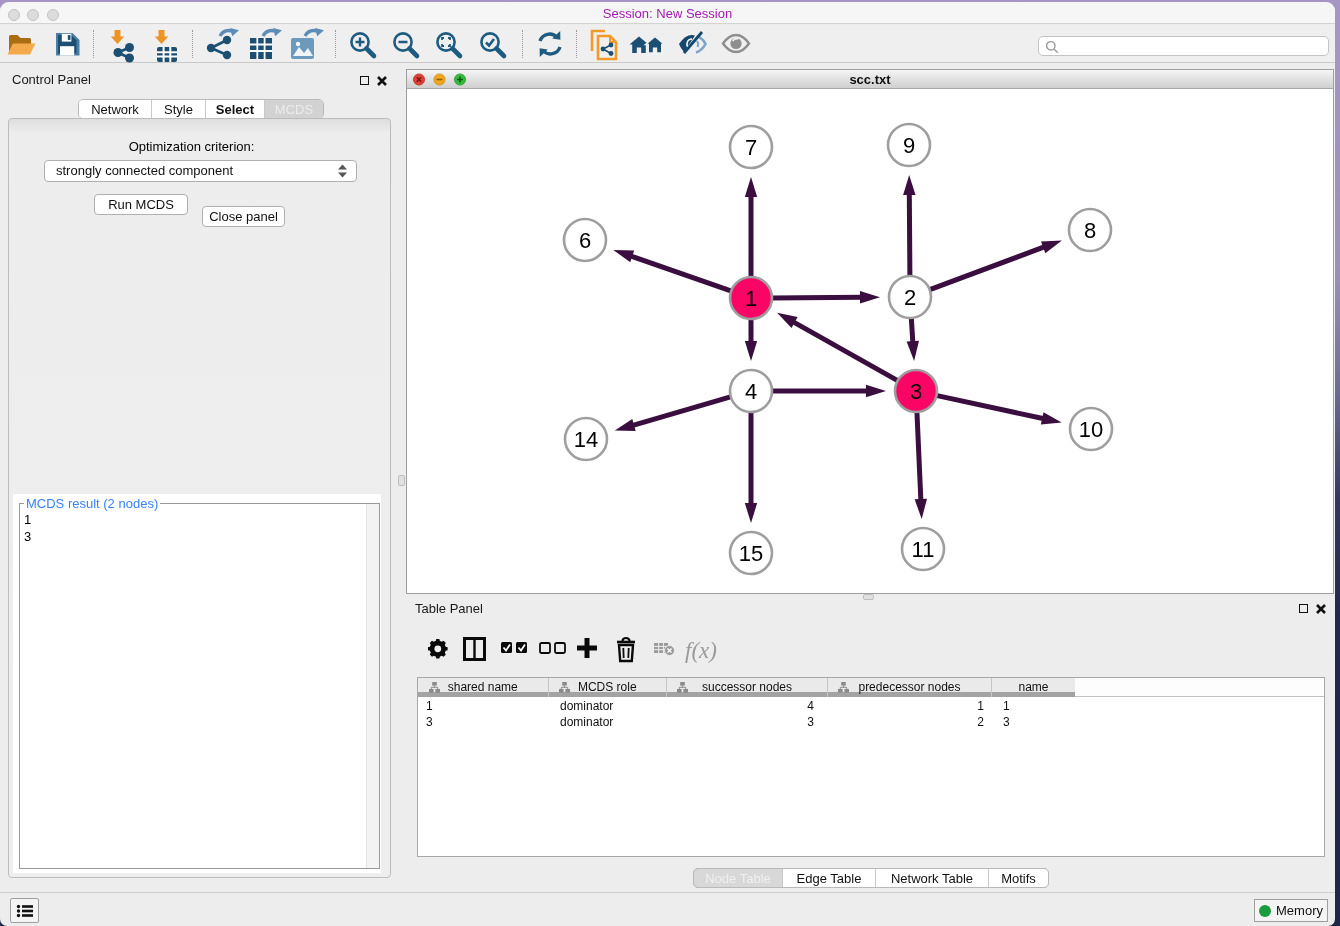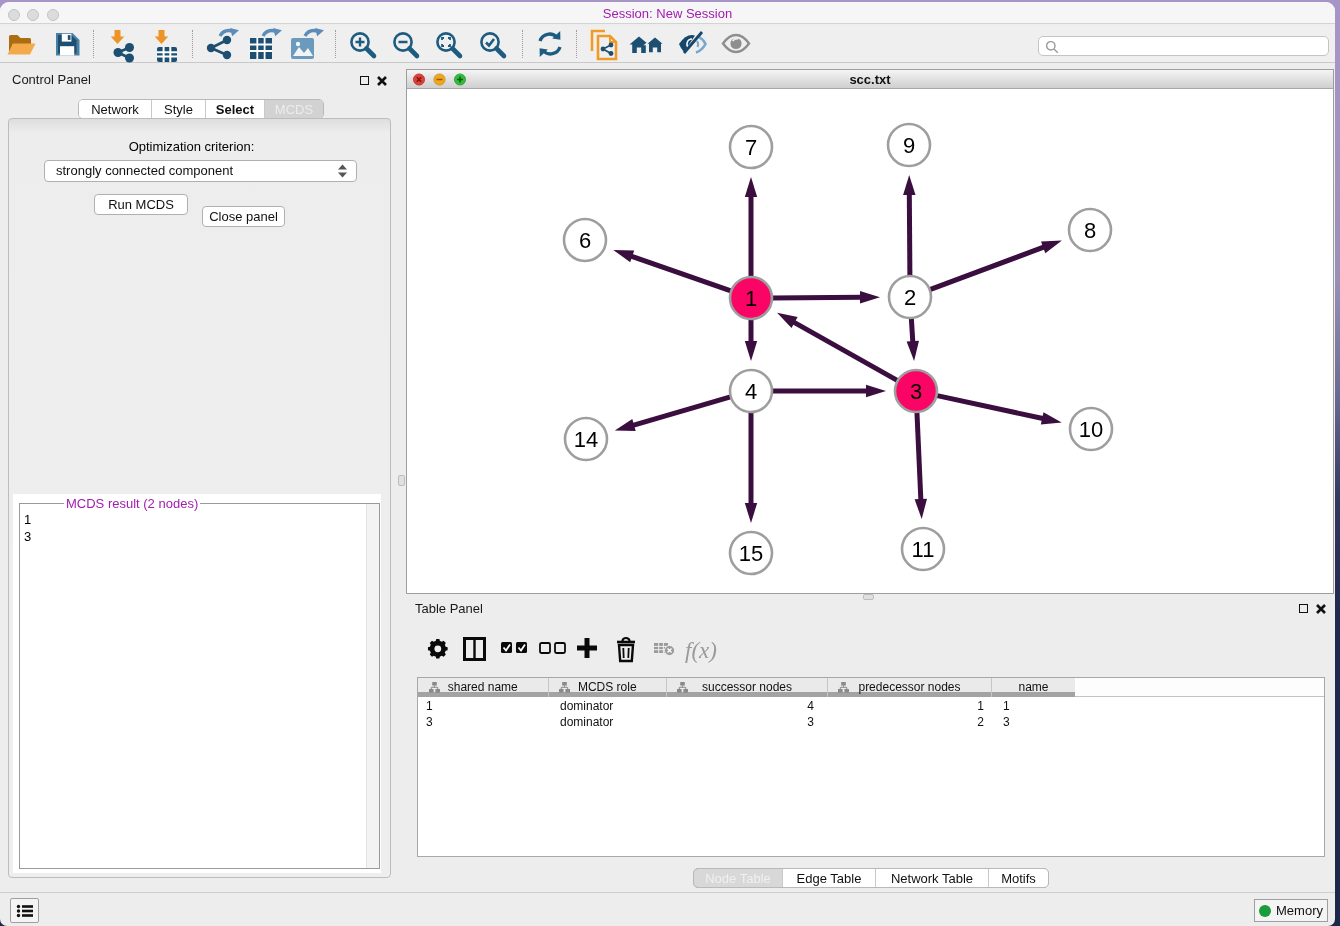--- a/index.html
+++ b/index.html
@@ -38,21 +38,21 @@
 #opt-label { position:absolute; left:0; width:383px; top:137px; text-align:center; font-size:13px; }
 #combo { position:absolute; left:44px; top:158px; width:313px; height:22px;
   background:#fff; border:1px solid #b0b0b0; border-radius:4px;
   font-size:13px; line-height:20px; padding-left:11px; color:#111; }
 .btn { position:absolute; height:21px; background:#fff; border:1px solid #b0b0b0;
   border-radius:4px; font-size:13px; text-align:center; line-height:19px; color:#111; }
 #mcds-box { position:absolute; left:13px; top:492px; width:368px; height:379px; background:#fff; }
 #mcds-fs { position:absolute; left:6px; top:9px; right:1px; bottom:4px;
   border:1px solid #9a9a9a; }
 #mcds-legend { position:absolute; left:4px; top:-8px; background:#fff; padding:0 2px;
-  font-size:13px; color:#a21caf;margin-left:40px; }
+  font-size:13px; color:#3b82f6; }
 #mcds-scroll { position:absolute; right:0px; top:0px; bottom:0px; width:13px;
   background:#f3f3f3; border-left:1px solid #e4e4e4; }
 
 #net-win { position:absolute; left:406px; top:67px; width:928px; height:525px;
   background:#fff; border:1px solid #9e9e9e; }
 #net-title { position:absolute; left:0; top:0; width:926px; height:19px;
   background:linear-gradient(180deg,#f5f5f5 0%,#dedede 60%,#cfcfcf 100%);
   border-bottom:1px solid #a8a8a8; }
 #net-title-text { position:absolute; left:0; right:0; top:2px; text-align:center;
   font-size:13px; font-weight:bold; color:#111; }

